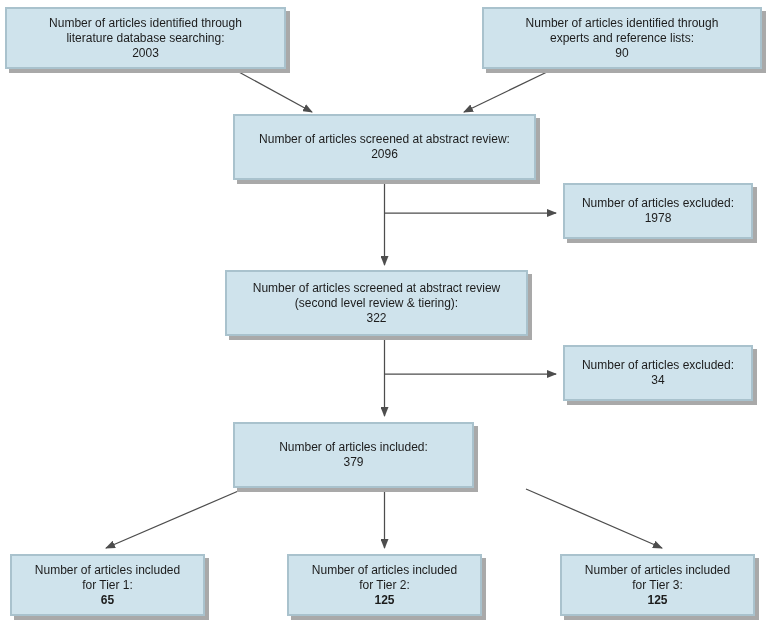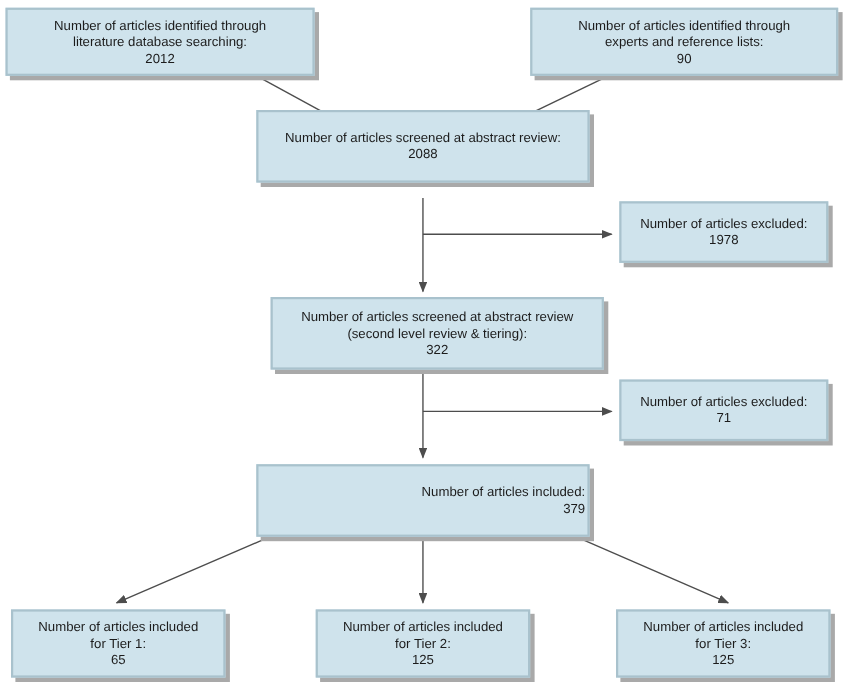--- a/index.html
+++ b/index.html
@@ -18,32 +18,32 @@
   .arrows{position:absolute;left:0;top:0;width:767px;height:625px;pointer-events:none;}
   .arrows line{stroke:var(--arrow_color);stroke-width:1.25;}
   .arrows marker path{fill:var(--arrow_color);}
   .node{
     position:absolute;box-sizing:border-box;
     background:var(--box_fill);
     border:2px solid var(--box_border);
     box-shadow:4px 4px 0 var(--box_shadow);
     display:flex;flex-direction:column;align-items:center;justify-content:center;
     text-align:center;font-size:12px;line-height:15px;color:var(--text_color);
-    padding:2px 2px;
+    padding:2px 14px;
   }
   .node .text{white-space:pre-line;}
   .node .value{display:block;}
-  .node .value.bold{font-weight:normal;}
+  .node .value.bold{font-weight:bold;}
   .n-db{left:5px;top:7px;width:281px;height:62px;}
   .n-exp{left:482px;top:7px;width:280px;height:62px;}
-  .n-abs{left:233px;top:100px;width:303px;height:66px;}
+  .n-abs{left:233px;top:114px;width:303px;height:66px;}
   .n-exc1{left:563px;top:183px;width:190px;height:56px;}
-  .n-second{left:246px;top:270px;width:303px;height:66px;}
+  .n-second{left:225px;top:270px;width:303px;height:66px;}
   .n-exc2{left:563px;top:345px;width:190px;height:56px;}
-  .n-incl{left:233px;top:422px;width:303px;height:66px;align-items:flex-end;}
+  .n-incl{left:233px;top:422px;width:241px;height:66px;}
   .n-t1{left:10px;top:554px;width:195px;height:62px;}
   .n-t2{left:287px;top:554px;width:195px;height:62px;}
   .n-t3{left:560px;top:554px;width:195px;height:62px;}
 </style>
 </head>
 <body>
 
 <div class="canvas">
 
   <svg class="arrows" viewBox="0 0 767 625" xmlns="http://www.w3.org/2000/svg">
@@ -59,48 +59,48 @@
     <line x1="384.5" y1="336" x2="384.5" y2="416" marker-end="url(#ah)"></line>
     <line x1="384.5" y1="374" x2="556" y2="374" marker-end="url(#ah)"></line>
     <line x1="384.5" y1="488" x2="384.5" y2="548" marker-end="url(#ah)"></line>
     <line x1="243" y1="489" x2="106" y2="548" marker-end="url(#ah)"></line>
     <line x1="526" y1="489" x2="662" y2="548" marker-end="url(#ah)"></line>
   </svg>
 
   <div class="node n-db">
     <span class="text">Number of articles identified through
 literature database searching:</span>
-    <span class="value">2012</span>
+    <span class="value">2003</span>
   </div>
 
   <div class="node n-exp">
     <span class="text">Number of articles identified through
 experts and reference lists:</span>
     <span class="value">90</span>
   </div>
 
   <div class="node n-abs">
     <span class="text">Number of articles screened at abstract review:</span>
-    <span class="value">2088</span>
+    <span class="value">2096</span>
   </div>
 
   <div class="node n-exc1">
     <span class="text">Number of articles excluded:</span>
     <span class="value">1978</span>
   </div>
 
   <div class="node n-second">
     <span class="text">Number of articles screened at abstract review
 (second level review &amp; tiering):</span>
     <span class="value">322</span>
   </div>
 
   <div class="node n-exc2">
     <span class="text">Number of articles excluded:</span>
-    <span class="value">71</span>
+    <span class="value">34</span>
   </div>
 
   <div class="node n-incl">
     <span class="text">Number of articles included:</span>
     <span class="value">379</span>
   </div>
 
   <div class="node n-t1">
     <span class="text">Number of articles included
 for Tier 1:</span>

